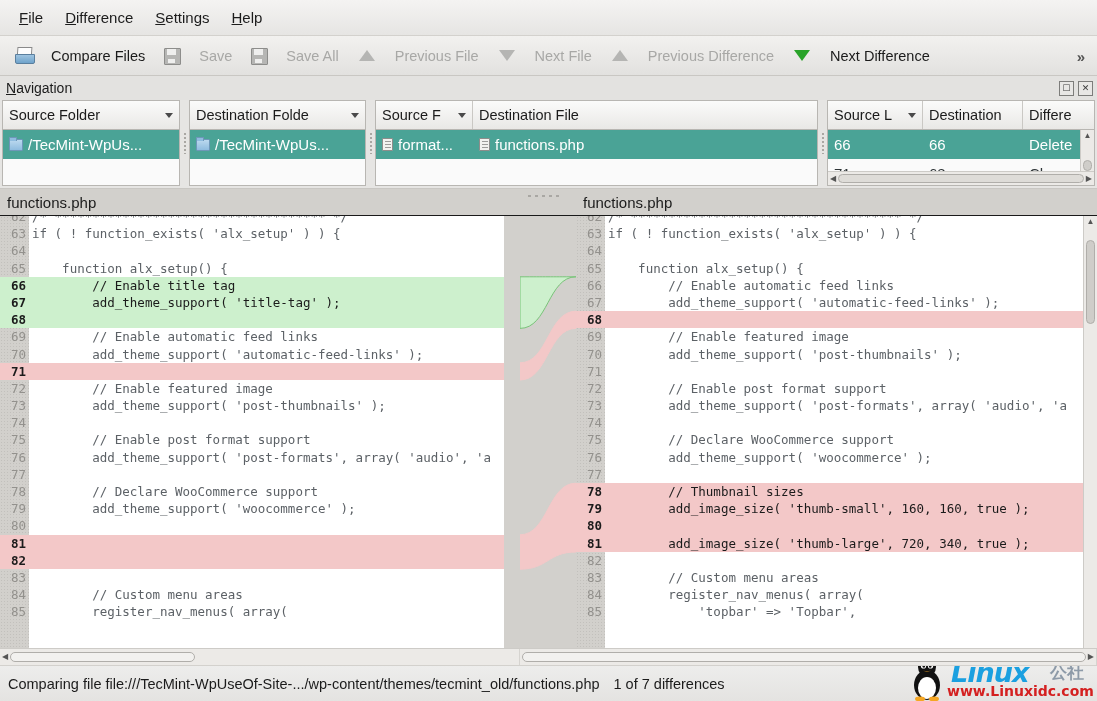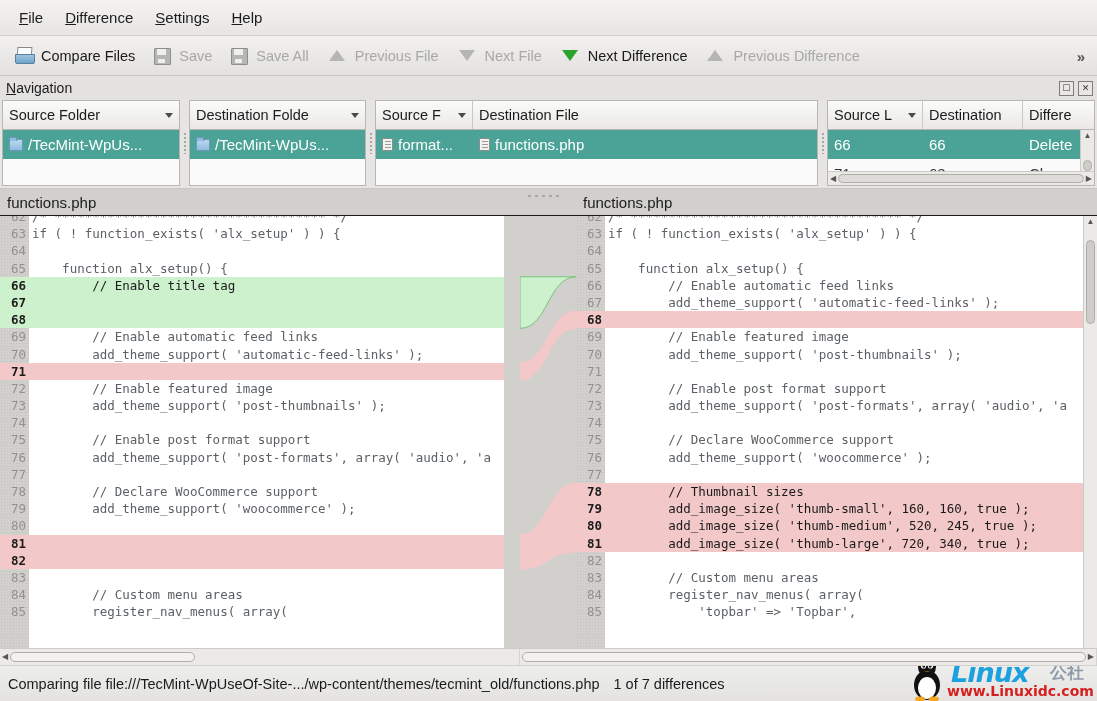--- a/index.html
+++ b/index.html
@@ -40,21 +40,21 @@
   .toolbar {
     height: 40px;
     display: flex; align-items: center;
     padding: 0 6px;
     background: linear-gradient(#f2f1ef, #e2e1df);
     border-bottom: 1px solid #c9c7c3;
     flex: 0 0 auto;
     position: relative;
   }
   .tb-btn {
-    display: flex; align-items: center; gap: 8px;
+    display: flex; align-items: center; gap: 18px;
     padding: 4px 9px;
     font-size: 14.5px;
     white-space: nowrap;
     cursor: default;
     border-radius: 3px;
   }
   .tb-btn.enabled { color: #1b1b1b; }
   .tb-btn.disabled { color: #a8a8a6; }
   .tb-overflow {
     position: absolute; right: 6px; top: 50%;
@@ -387,27 +387,27 @@
       <span>Save All</span>
     </div>
     <div class="tb-btn disabled">
       <span class="ico-tri up"></span>
       <span>Previous File</span>
     </div>
     <div class="tb-btn disabled">
       <span class="ico-tri down"></span>
       <span>Next File</span>
     </div>
+    <div class="tb-btn disabled">
+      <span class="ico-tri up"></span>
+      <span>Previous Difference</span>
+    </div>
     <div class="tb-btn enabled">
       <span class="ico-tri down green"></span>
       <span>Next Difference</span>
-    </div>
-    <div class="tb-btn disabled">
-      <span class="ico-tri up"></span>
-      <span>Previous Difference</span>
     </div>
     <div class="tb-overflow">»</div>
   </div>
 
   <div class="nav-dock">
     <div class="nav-header">
       <div class="title"><u>N</u><span>avigation</span></div>
       <div class="dock-btn">☐</div>
       <div class="dock-btn">✕</div>
     </div>
@@ -550,21 +550,21 @@
     <div class="pane left">
       <div class="pane-title">functions.php</div>
       <div class="code">
         <div class="gutter"></div>
         <div class="lines" id="left-lines">
             <div class="ln"><span class="num">62</span><span class="txt">/* ************************************ */</span></div>
             <div class="ln"><span class="num">63</span><span class="txt">if ( ! function_exists( 'alx_setup' ) ) {</span></div>
             <div class="ln"><span class="num">64</span><span class="txt"></span></div>
             <div class="ln"><span class="num">65</span><span class="txt">    function alx_setup() {</span></div>
             <div class="ln hl-add"><span class="num">66</span><span class="txt">        // Enable title tag</span></div>
-            <div class="ln hl-add"><span class="num">67</span></div>
+            <div class="ln hl-add"><span class="num">67</span><span class="txt">        add_theme_support( 'title-tag' );</span></div>
             <div class="ln hl-add"><span class="num">68</span><span class="txt"></span></div>
             <div class="ln"><span class="num">69</span><span class="txt">        // Enable automatic feed links</span></div>
             <div class="ln"><span class="num">70</span><span class="txt">        add_theme_support( 'automatic-feed-links' );</span></div>
             <div class="ln hl-del"><span class="num">71</span><span class="txt"></span></div>
             <div class="ln"><span class="num">72</span><span class="txt">        // Enable featured image</span></div>
             <div class="ln"><span class="num">73</span><span class="txt">        add_theme_support( 'post-thumbnails' );</span></div>
             <div class="ln"><span class="num">74</span><span class="txt"></span></div>
             <div class="ln"><span class="num">75</span><span class="txt">        // Enable post format support</span></div>
             <div class="ln"><span class="num">76</span><span class="txt">        add_theme_support( 'post-formats', array( 'audio', 'a</span></div>
             <div class="ln"><span class="num">77</span><span class="txt"></span></div>
@@ -617,21 +617,21 @@
             <div class="ln"><span class="num">70</span><span class="txt">        add_theme_support( 'post-thumbnails' );</span></div>
             <div class="ln"><span class="num">71</span><span class="txt"></span></div>
             <div class="ln"><span class="num">72</span><span class="txt">        // Enable post format support</span></div>
             <div class="ln"><span class="num">73</span><span class="txt">        add_theme_support( 'post-formats', array( 'audio', 'a</span></div>
             <div class="ln"><span class="num">74</span><span class="txt"></span></div>
             <div class="ln"><span class="num">75</span><span class="txt">        // Declare WooCommerce support</span></div>
             <div class="ln"><span class="num">76</span><span class="txt">        add_theme_support( 'woocommerce' );</span></div>
             <div class="ln"><span class="num">77</span><span class="txt"></span></div>
             <div class="ln hl-del"><span class="num">78</span><span class="txt">        // Thumbnail sizes</span></div>
             <div class="ln hl-del"><span class="num">79</span><span class="txt">        add_image_size( 'thumb-small', 160, 160, true );</span></div>
-            <div class="ln hl-del"><span class="num">80</span><span class="txt">        add_image_size( 'thumb-medium', 520, 245, true );</span></div>
+            <div class="ln hl-del"><span class="num">80</span></div>
             <div class="ln hl-del"><span class="num">81</span><span class="txt">        add_image_size( 'thumb-large', 720, 340, true );</span></div>
             <div class="ln"><span class="num">82</span><span class="txt"></span></div>
             <div class="ln"><span class="num">83</span><span class="txt">        // Custom menu areas</span></div>
             <div class="ln"><span class="num">84</span><span class="txt">        register_nav_menus( array(</span></div>
             <div class="ln"><span class="num">85</span><span class="txt">            'topbar' =&gt; 'Topbar',</span></div>
           </div>
       </div>
       <div class="pane-vscroll">
         <div class="sb-arrow">▲</div>
         <div class="thumb"></div>

